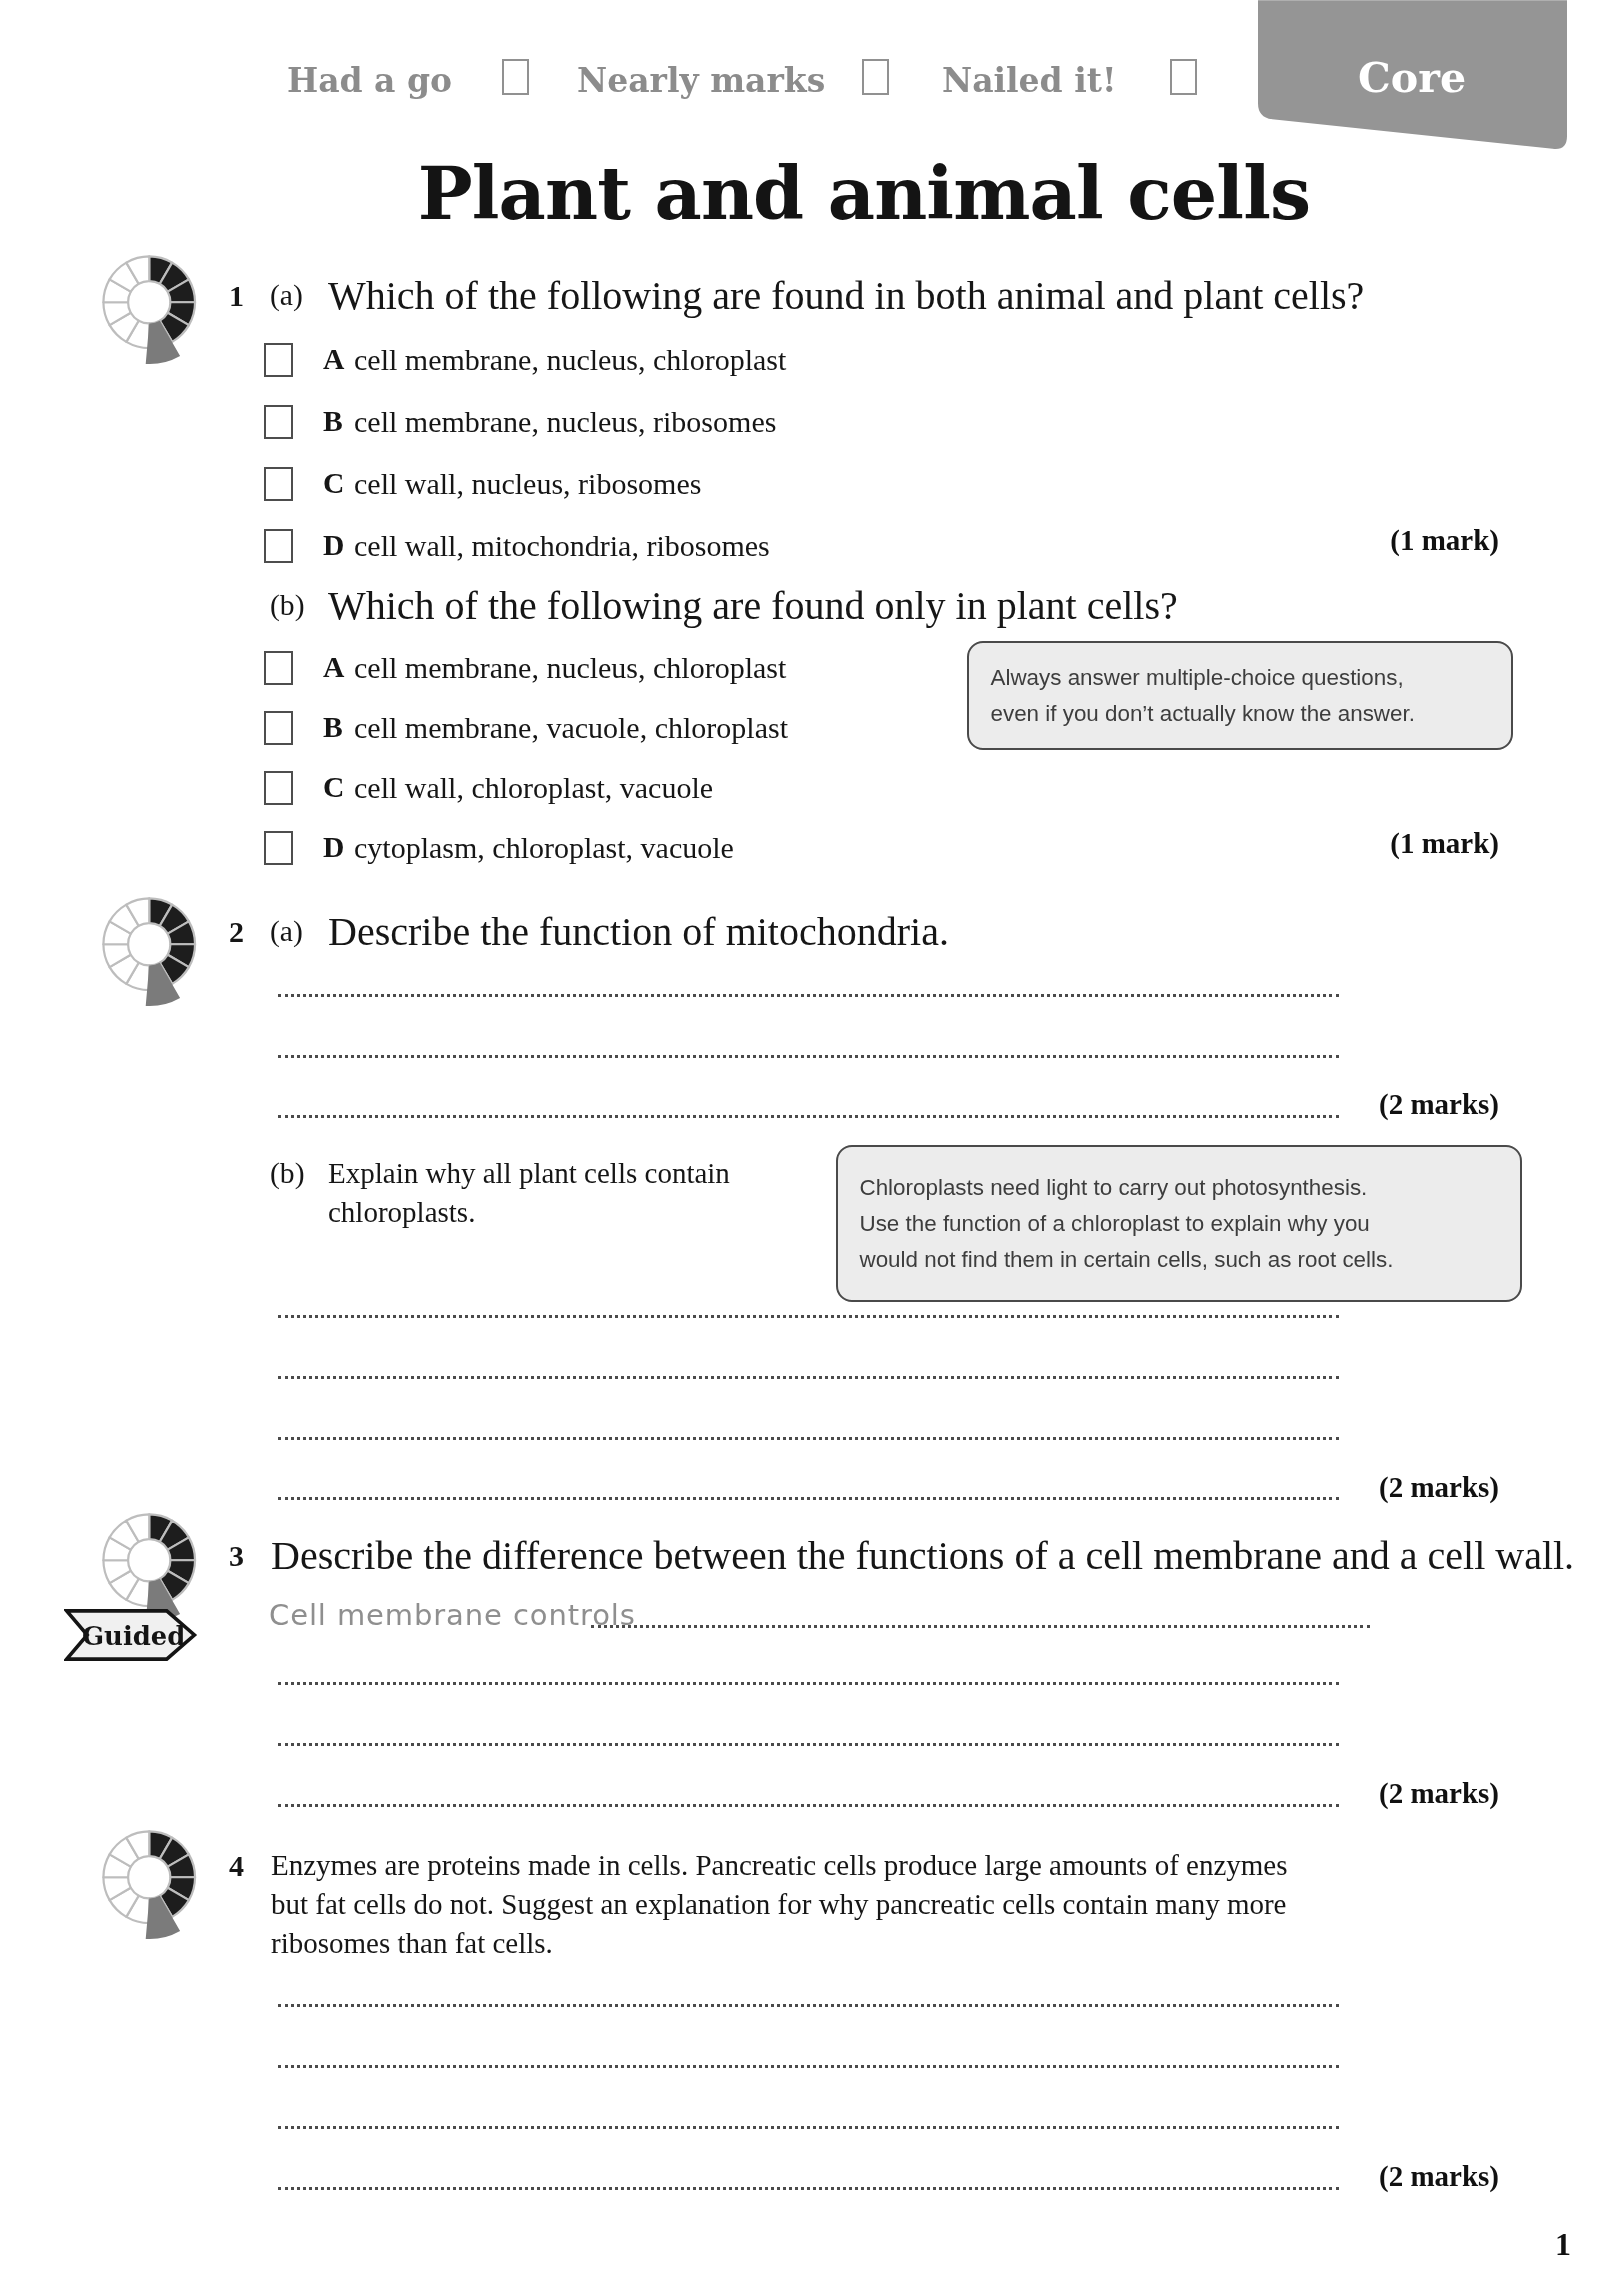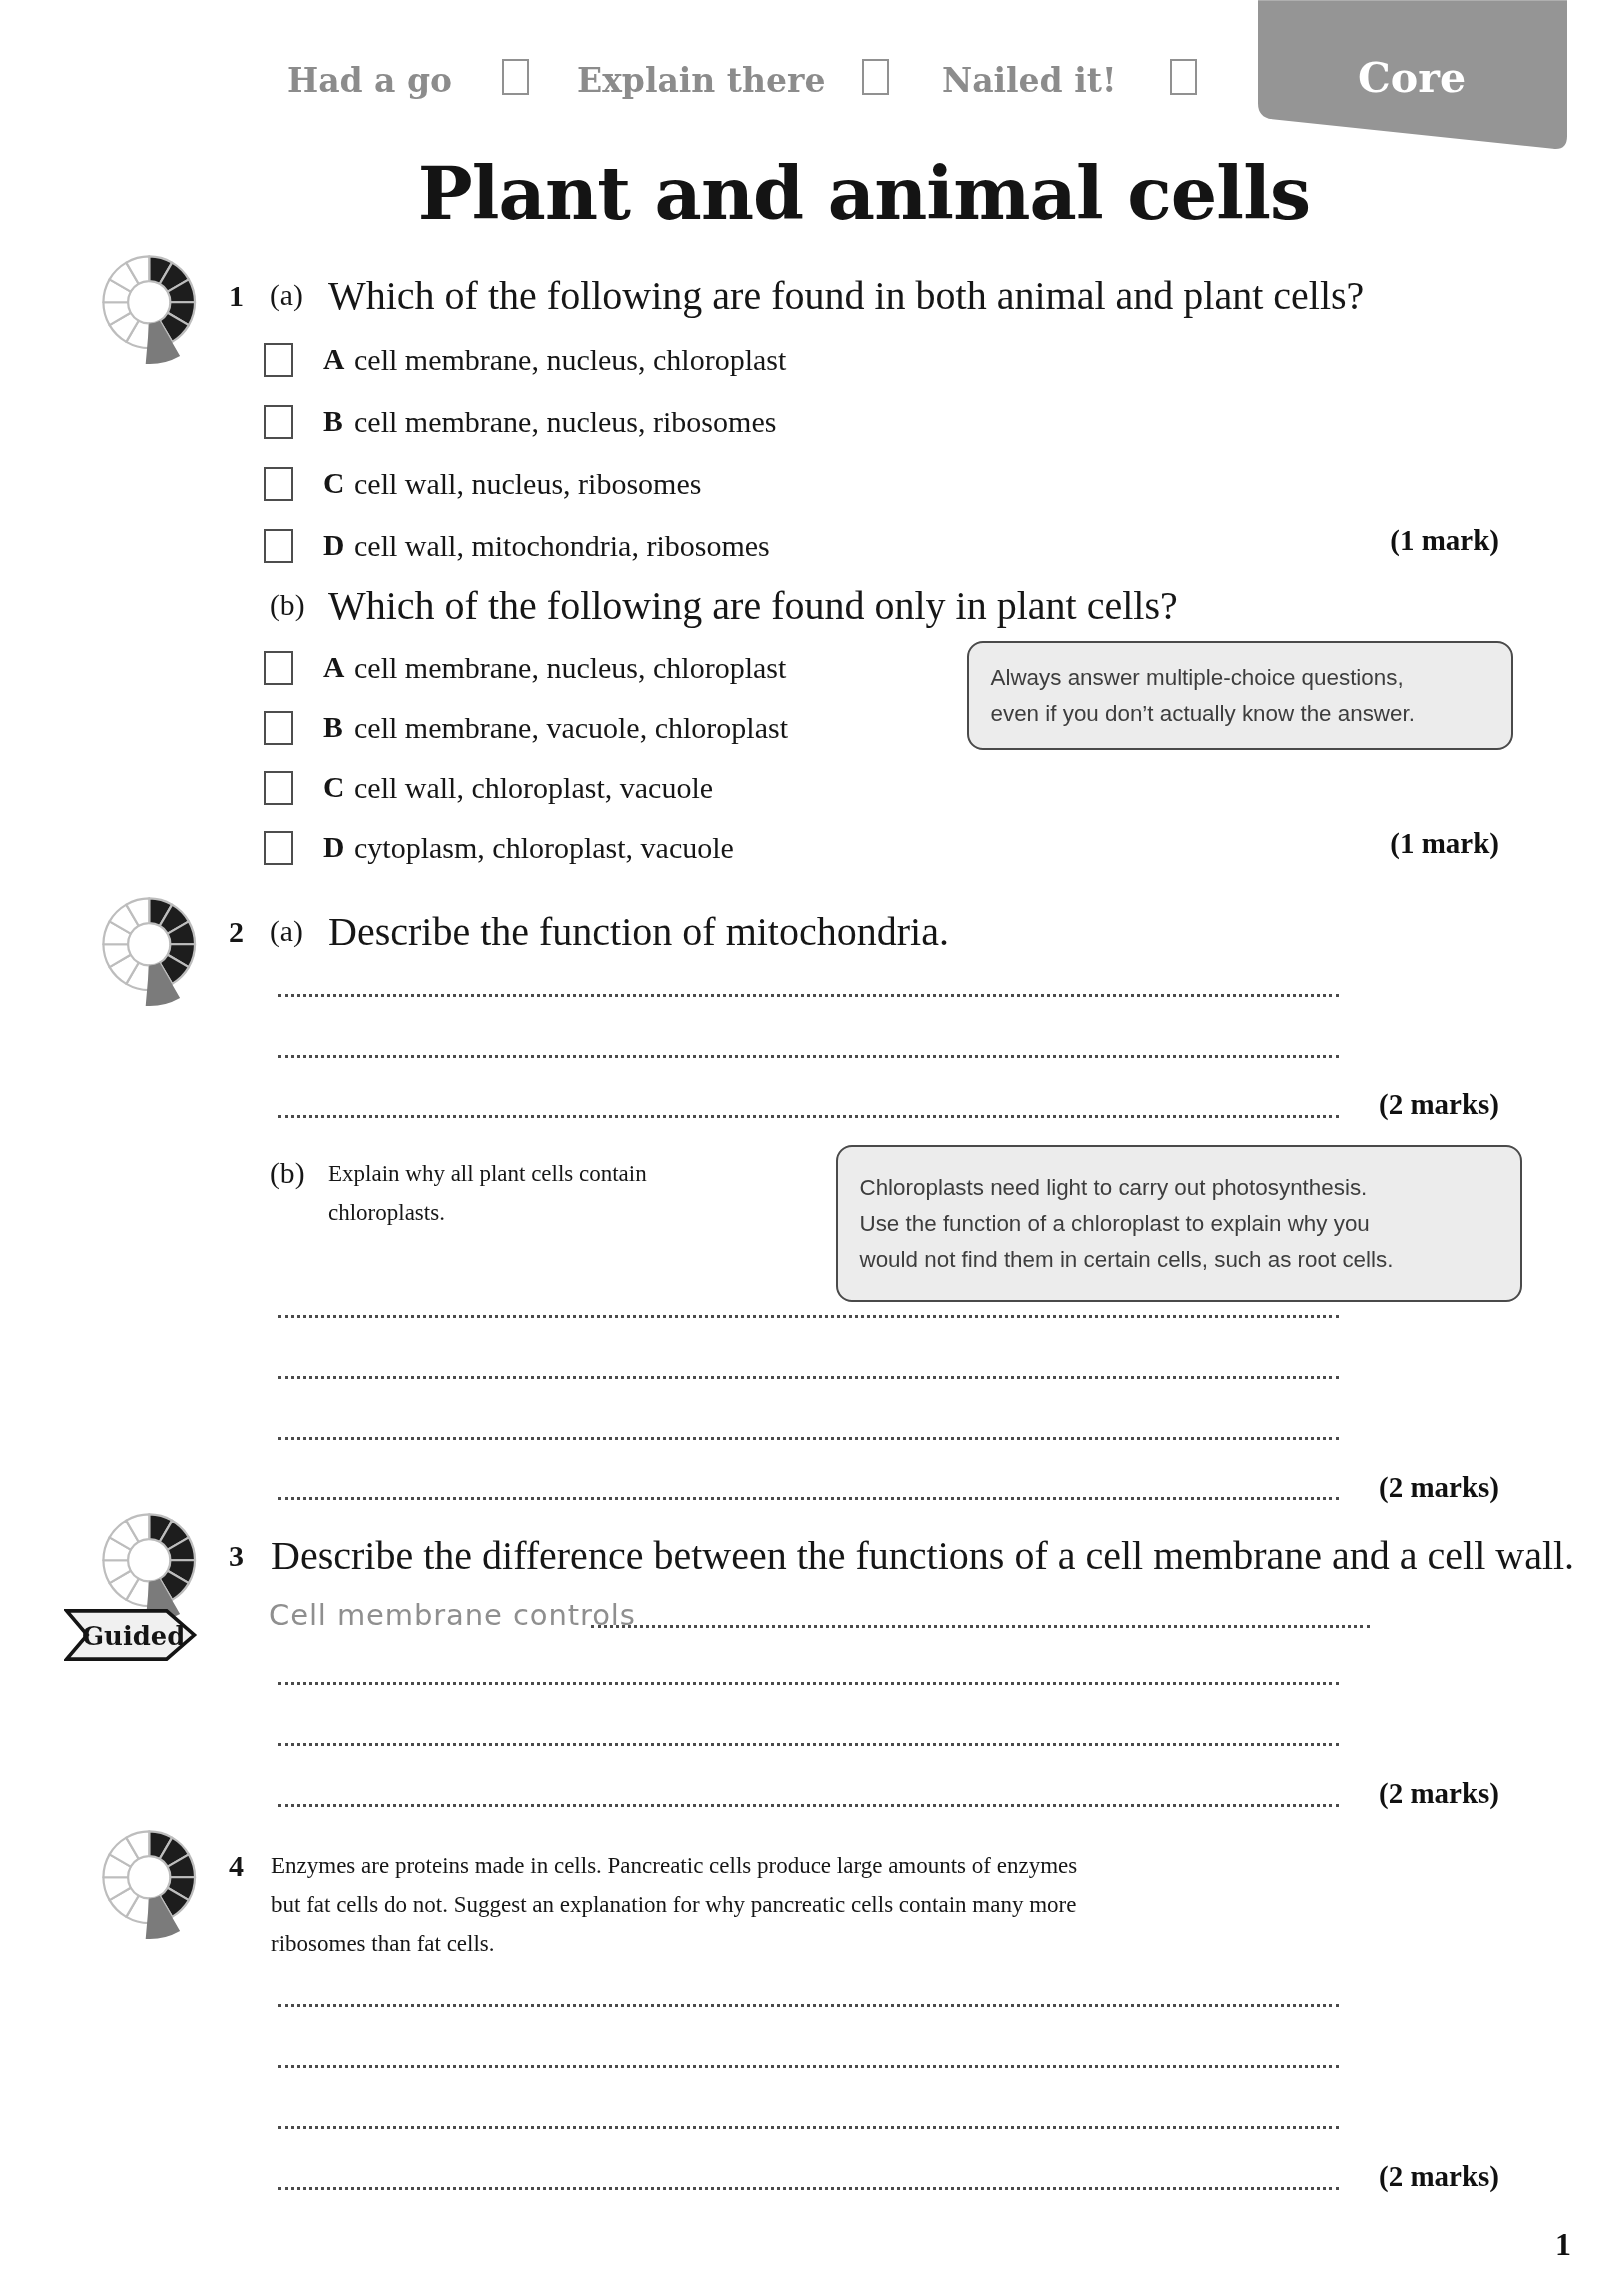--- a/index.html
+++ b/index.html
@@ -14,21 +14,21 @@
   .chk-box { width:27px; height:36px; border:2.7px solid #919191; background:#fff; }
 
   
   .title { font-family:"DejaVu Serif", serif; font-weight:900; font-size:73px;
            letter-spacing:-0.9px; color:#141414; white-space:nowrap; }
 
   
   .qnum   { font-size:30px; font-weight:bold; line-height:39px; }
   .qpart  { font-size:29.6px; line-height:39px; }
   .qtext  { font-size:40px; line-height:39px; white-space:nowrap; }
-  .qblock { font-size:23px; line-height:39px; }
+  .qblock { font-size:29px; line-height:39px; }
 
   
   .opt { display:flex; align-items:center; height:39px; }
   .opt-box { width:29px; height:34px; border:2.7px solid #4d4d4d; background:#fff; flex:none; }
   .opt-letter { font-size:29.6px; font-weight:bold; margin-left:30px; width:23px; flex:none; }
   .opt-text { font-size:30px; margin-left:8px; white-space:nowrap; }
 
   
   .hint { background:#ececec; border:2.7px solid #4a4a4a; border-radius:16px;
           display:flex; flex-direction:column; justify-content:center;
@@ -49,21 +49,21 @@
 
   .pagenum { font-size:32px; font-weight:bold; color:#111; }
 </style>
 </head>
 <body>
 
 <div class="page">
 
   <div class="abs chk-label" style="left:287px; top:61px;">Had a go</div>
   <div class="abs chk-box" style="left:502px; top:59px;"></div>
-  <div class="abs chk-label" style="left:577px; top:61px;">Explain there</div>
+  <div class="abs chk-label" style="left:577px; top:61px;">Nearly marks</div>
   <div class="abs chk-box" style="left:862px; top:59px;"></div>
   <div class="abs chk-label" style="left:942px; top:61px;">Nailed it!</div>
   <div class="abs chk-box" style="left:1170px; top:59px;"></div>
 
   <svg class="abs" style="left:1258px; top:0;" width="309" height="157" viewBox="0 0 345 175">
     <path d="M0 0 H345 V152 Q345 168 329 166 L16 133 Q0 131 0 115 Z" fill="#959595"></path>
     <text x="172" y="103" text-anchor="middle" font-family="DejaVu Serif, serif" font-weight="bold" font-size="46" fill="#ffffff">Core</text>
   </svg>
 
   <div class="abs title" style="left:864px; top:150px; transform:translateX(-50%);">Plant and animal cells</div>

